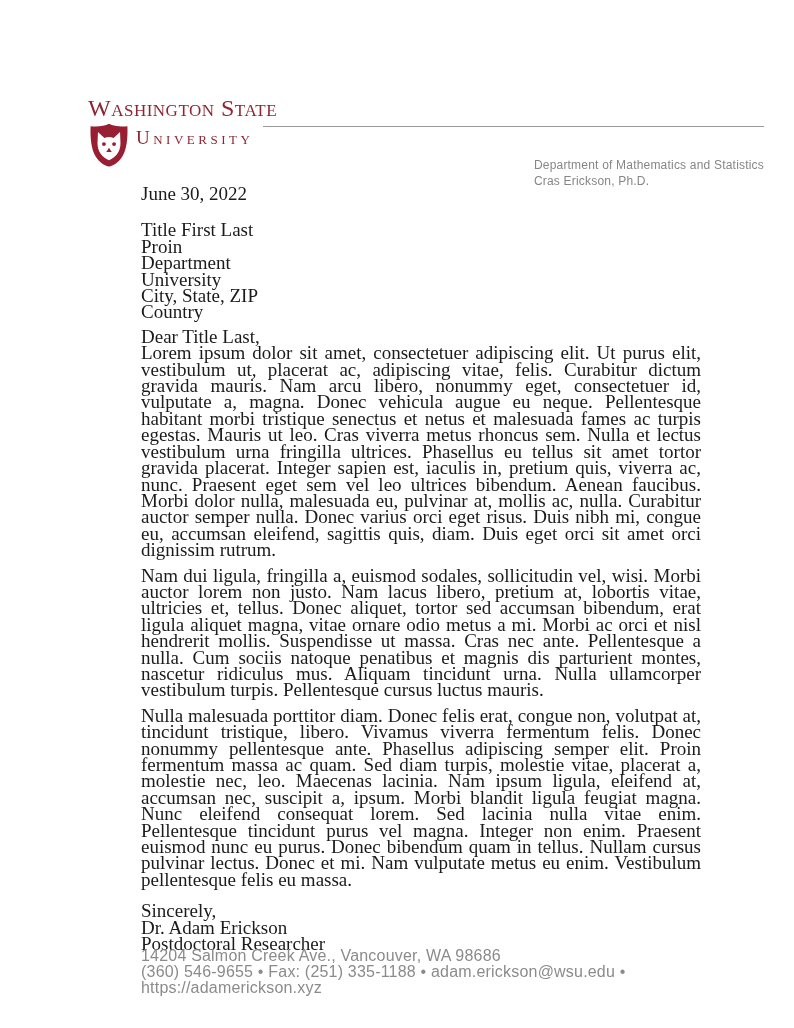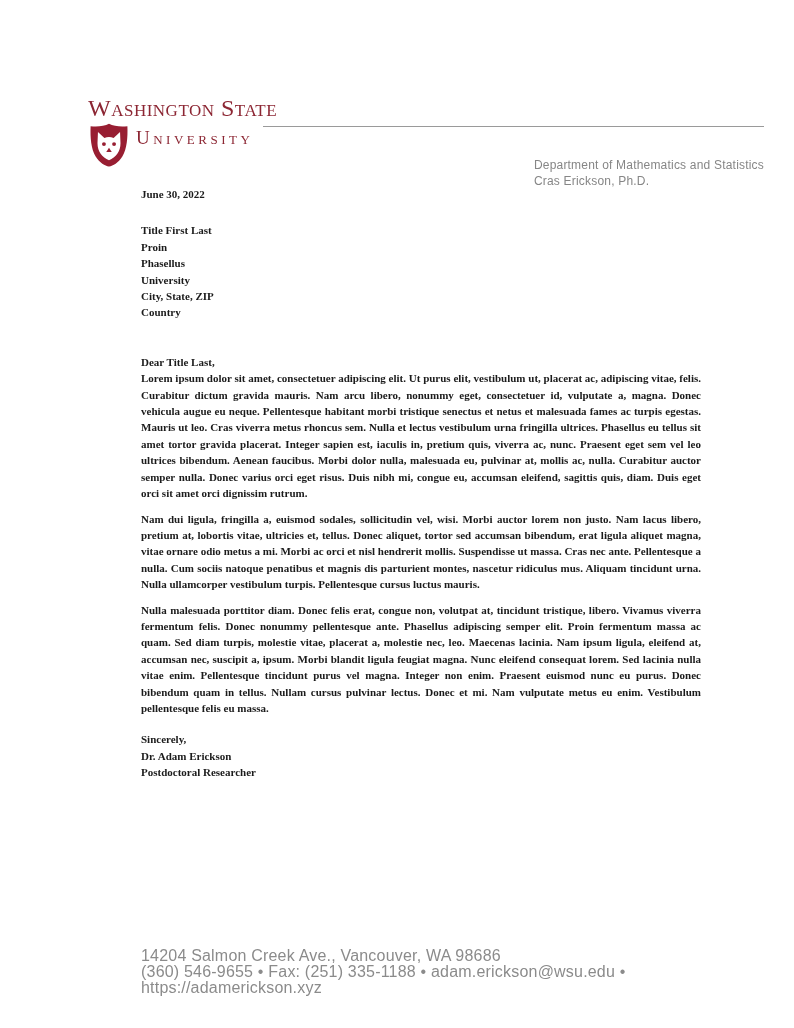--- a/index.html
+++ b/index.html
@@ -52,27 +52,26 @@
     letter-spacing: 0.2px;
     margin-top: 33px;
   }
 
   
   .letter {
     position: absolute;
     left: 141px;
     top: 186px;
     width: 560px;
-    font-size: 11px;
+    font-size: 19px;
     line-height: 16.4px;
     color: #1b1b1b;
-    font-weight: bold;
   }
   .date { margin-bottom: 20px; }
-  .recipient { margin-bottom: 33px; }
+  .recipient { margin-bottom: 8px; }
   .salutation { }
   .para { text-align: justify; margin-bottom: 9px; }
   .closing { margin-top: 15px; }
   .signature { }
 
   
   .footer {
     position: absolute;
     left: 141px;
     top: 948px;
@@ -107,21 +106,21 @@
     <div>Department of Mathematics and Statistics</div>
     <div>Cras Erickson, Ph.D.</div>
   </div>
 
   <div class="letter">
     <div class="date">June 30, 2022</div>
 
     <div class="recipient">
       <div>Title First Last</div>
       <div>Proin</div>
-      <div>Phasellus</div>
+      <div>Department</div>
       <div>University</div>
       <div>City, State, ZIP</div>
       <div>Country</div>
     </div>
 
     <div class="salutation">Dear Title Last,</div>
 
     <p class="para">Lorem ipsum dolor sit amet, consectetuer adipiscing elit. Ut purus elit, vestibulum ut, placerat ac, adipiscing vitae, felis. Curabitur dictum gravida mauris. Nam arcu libero, nonummy eget, consectetuer id, vulputate a, magna. Donec vehicula augue eu neque. Pellentesque habitant morbi tristique senectus et netus et malesuada fames ac turpis egestas. Mauris ut leo. Cras viverra metus rhoncus sem. Nulla et lectus vestibulum urna fringilla ultrices. Phasellus eu tellus sit amet tortor gravida placerat. Integer sapien est, iaculis in, pretium quis, viverra ac, nunc. Praesent eget sem vel leo ultrices bibendum. Aenean faucibus. Morbi dolor nulla, malesuada eu, pulvinar at, mollis ac, nulla. Curabitur auctor semper nulla. Donec varius orci eget risus. Duis nibh mi, congue eu, accumsan eleifend, sagittis quis, diam. Duis eget orci sit amet orci dignissim rutrum.</p>
     <p class="para">Nam dui ligula, fringilla a, euismod sodales, sollicitudin vel, wisi. Morbi auctor lorem non justo. Nam lacus libero, pretium at, lobortis vitae, ultricies et, tellus. Donec aliquet, tortor sed accumsan bibendum, erat ligula aliquet magna, vitae ornare odio metus a mi. Morbi ac orci et nisl hendrerit mollis. Suspendisse ut massa. Cras nec ante. Pellentesque a nulla. Cum sociis natoque penatibus et magnis dis parturient montes, nascetur ridiculus mus. Aliquam tincidunt urna. Nulla ullamcorper vestibulum turpis. Pellentesque cursus luctus mauris.</p>
     <p class="para">Nulla malesuada porttitor diam. Donec felis erat, congue non, volutpat at, tincidunt tristique, libero. Vivamus viverra fermentum felis. Donec nonummy pellentesque ante. Phasellus adipiscing semper elit. Proin fermentum massa ac quam. Sed diam turpis, molestie vitae, placerat a, molestie nec, leo. Maecenas lacinia. Nam ipsum ligula, eleifend at, accumsan nec, suscipit a, ipsum. Morbi blandit ligula feugiat magna. Nunc eleifend consequat lorem. Sed lacinia nulla vitae enim. Pellentesque tincidunt purus vel magna. Integer non enim. Praesent euismod nunc eu purus. Donec bibendum quam in tellus. Nullam cursus pulvinar lectus. Donec et mi. Nam vulputate metus eu enim. Vestibulum pellentesque felis eu massa.</p>

